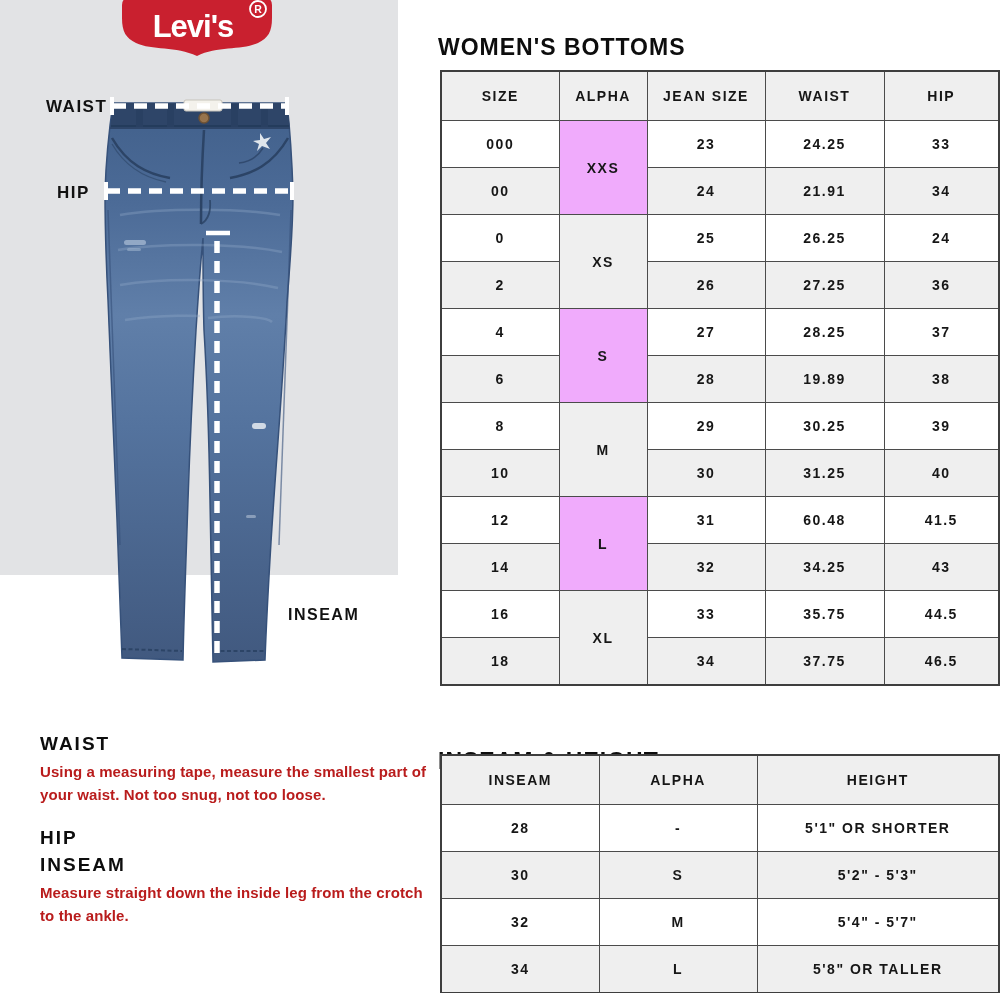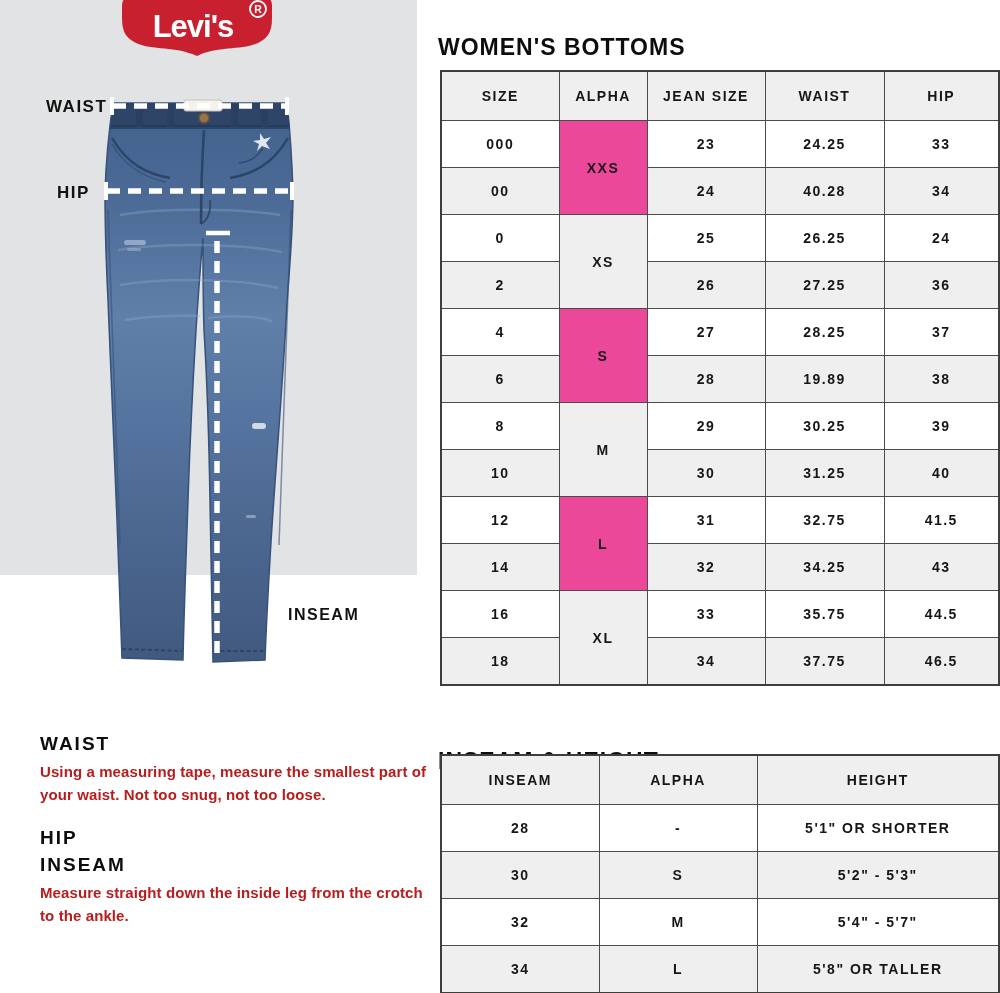--- a/index.html
+++ b/index.html
@@ -1,20 +1,20 @@
 <!DOCTYPE html>
 <html><head>
 <meta charset="utf-8">
 <style>
   html,body{margin:0;padding:0;background:#fff;}
   .page{position:relative;width:1000px;height:993px;background:#fff;overflow:hidden;
         font-family:"Liberation Sans",sans-serif;color:#141414;}
 
   
-  .photo{position:absolute;left:0;top:0;width:398px;height:575px;background:#e2e3e5;padding-left:19px;}
+  .photo{position:absolute;left:0;top:0;width:398px;height:575px;background:#e2e3e5;}
   .logo{position:absolute;left:122px;top:-2px;width:150px;height:68px;}
   .jeans{position:absolute;left:0;top:0;width:398px;height:701px;}
   .m-label{position:absolute;font-weight:bold;font-size:17px;letter-spacing:1.5px;color:#111;}
   .m-label.waist{left:46px;top:97px;}
   .m-label.hip{left:57px;top:183px;}
   .m-label.inseam{left:288px;top:606px;font-size:16px;}
 
   
   .guide{position:absolute;left:40px;top:733px;width:392px;}
   .guide h3{margin:0 0 5px 0;font-size:19px;font-weight:bold;letter-spacing:2px;color:#0d0d0d;}
@@ -28,21 +28,21 @@
   table.chart{position:absolute;border-collapse:collapse;table-layout:fixed;width:558px;
               font-size:14px;font-weight:bold;letter-spacing:1.5px;color:#161616;
               border:2px solid #3e3e3e;padding-left:44px;}
   .bottoms-table{left:440px;top:70px;}
   .inseam-table{left:440px;top:754px;}
   table.chart th,table.chart td{border:1px solid #4b4b4b;text-align:center;padding:0;background:#fff;}
   table.chart th{height:48px;background:#efefef;}
   .bottoms-table td{height:46px;}
   .inseam-table td{height:46px;}
   tr.alt td{background:#efefef;}
-  td.alpha.wa{background:#ec4899;}
+  td.alpha.wa{background:#f0abfc;}
   td.alpha.ga{background:#efefef;}
 </style>
 </head>
 <body>
 
 <div class="page">
 
   <div class="photo">
 
     <svg class="logo" viewBox="0 0 150 68">
@@ -173,21 +173,21 @@
         <tr>
           <td>000</td>
           <td class="alpha wa" rowspan="2">XXS</td>
           <td>23</td>
           <td>24.25</td>
           <td>33</td>
         </tr>
         <tr class="alt">
           <td>00</td>
           <td>24</td>
-          <td>40.28</td>
+          <td>21.91</td>
           <td>34</td>
         </tr>
         <tr>
           <td>0</td>
           <td class="alpha ga" rowspan="2">XS</td>
           <td>25</td>
           <td>26.25</td>
           <td>24</td>
         </tr>
         <tr class="alt">
@@ -219,21 +219,21 @@
         <tr class="alt">
           <td>10</td>
           <td>30</td>
           <td>31.25</td>
           <td>40</td>
         </tr>
         <tr>
           <td>12</td>
           <td class="alpha wa" rowspan="2">L</td>
           <td>31</td>
-          <td>32.75</td>
+          <td>60.48</td>
           <td>41.5</td>
         </tr>
         <tr class="alt">
           <td>14</td>
           <td>32</td>
           <td>34.25</td>
           <td>43</td>
         </tr>
         <tr>
           <td>16</td>

